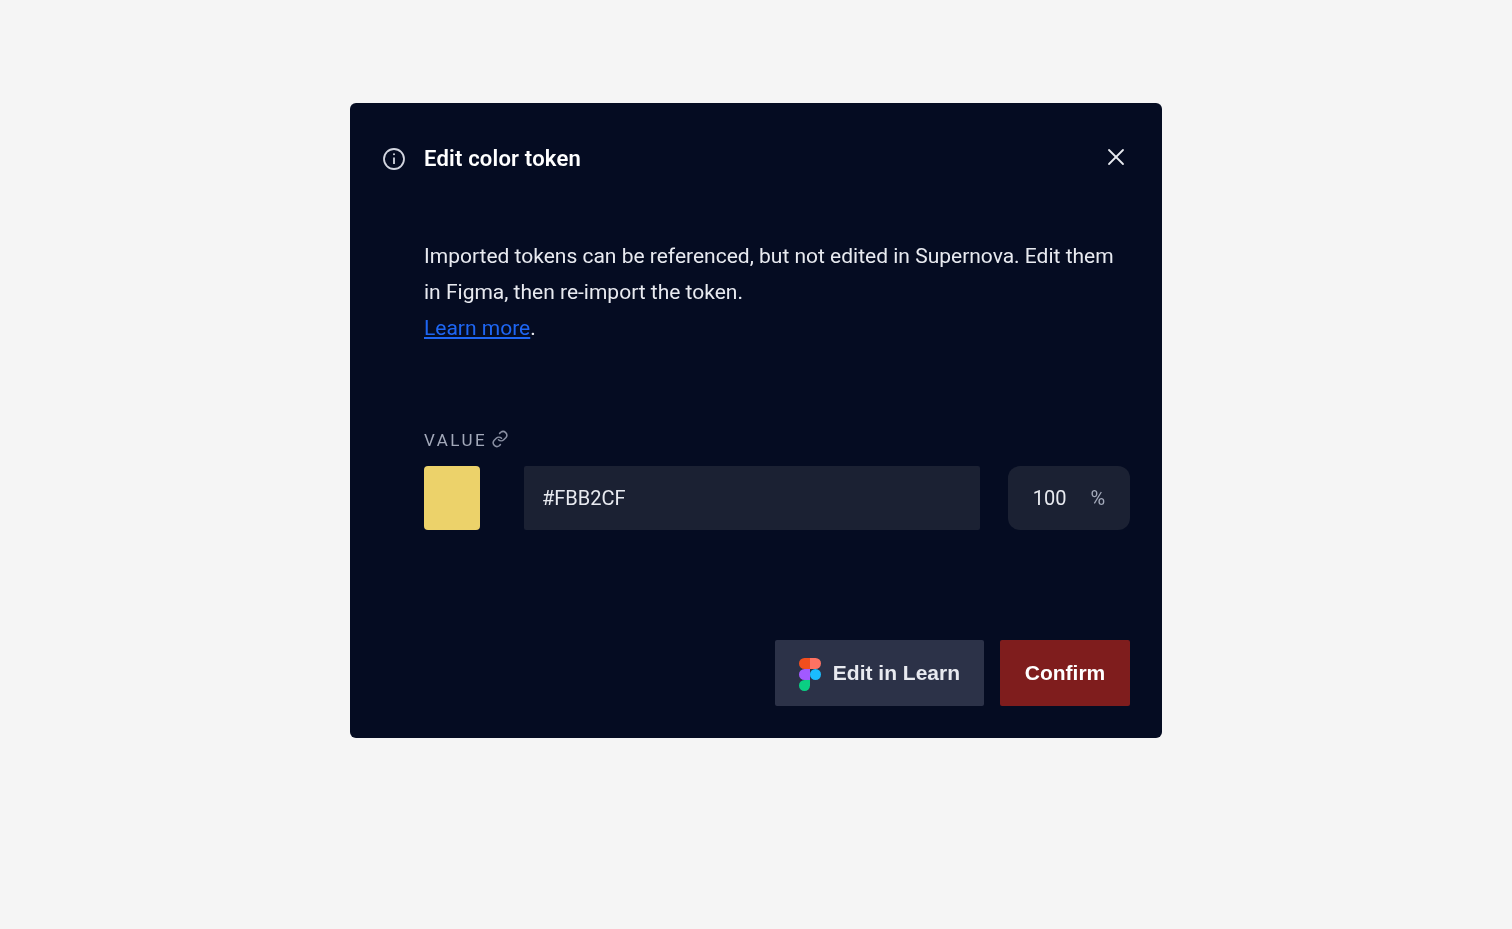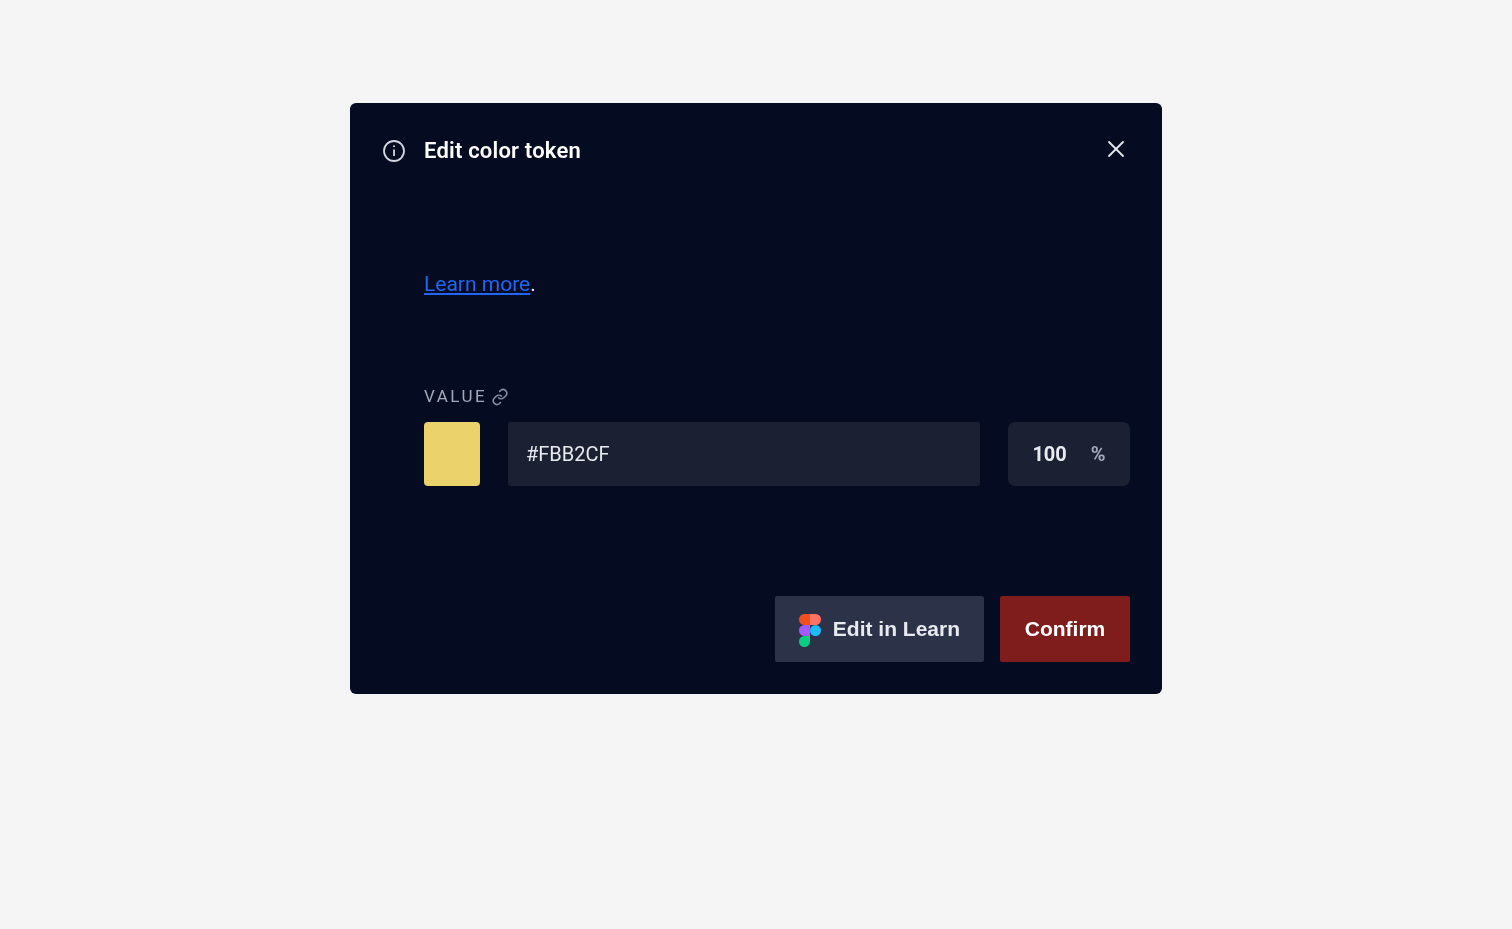--- a/index.html
+++ b/index.html
@@ -14,21 +14,21 @@
       font-family: -apple-system, BlinkMacSystemFont, "Segoe UI", Roboto, Helvetica, Arial, sans-serif;
       display: flex;
       align-items: flex-start;
       justify-content: center;
       padding-top: 103px;
     }
     .dialog {
       width: 812px;
       background: #050c22;
       border-radius: 6px;
-      padding: 28px 32px 32px 32px;
+      padding: 36px 32px 32px 32px;
       color: #fff;
     }
     .dialog-header {
       display: flex;
       align-items: center;
       justify-content: space-between;
       margin-bottom: 64px;
       padding-top: 4px;
     }
     .header-left {
@@ -76,21 +76,21 @@
       font-weight: 400;
       margin-bottom: 84px;
     }
     .learn-link {
       color: #1e66f3;
       text-decoration: underline;
       cursor: pointer;
     }
     .value-label-row {
       display: flex;
-      align-items: flex-end;
+      align-items: flex-start;
       gap: 4px;
       margin-bottom: 16px;
     }
     .value-label {
       font-size: 17px;
       letter-spacing: 2.5px;
       color: #a3a9ba;
       font-weight: 400;
     }
     .link-icon {
@@ -120,31 +120,31 @@
       flex: 1;
       height: 64px;
       background: #1b2133;
       border: none;
       border-radius: 2px;
       color: #e8eaf0;
       font-size: 20px;
       padding: 0 18px;
       display: flex;
       align-items: center;
+      margin-left: 16px;
     }
     .opacity-box {
       width: 122px;
       height: 64px;
       background: #1b2133;
-      border-radius: 7px;
+      border-radius: 12px;
       display: flex;
       align-items: center;
       justify-content: center;
       gap: 24px;
-      font-weight: bold;
     }
     .opacity-value {
       font-size: 20px;
       color: #e8eaf0;
     }
     .opacity-unit {
       font-size: 20px;
       color: #a3a9ba;
     }
     .dialog-footer {
@@ -201,20 +201,21 @@
         <svg viewBox="0 0 20 20" fill="none" stroke="#e8eaf0" stroke-width="1.8" stroke-linecap="round">
           <line x1="3" y1="3" x2="17" y2="17"></line>
           <line x1="17" y1="3" x2="3" y2="17"></line>
         </svg>
       </span>
     </button>
   </div>
 
   <div class="dialog-body">
     <p class="description">
+      <span>Imported tokens can be referenced, but not edited in Supernova. Edit them in Figma, then re-import the token.</span>
       <br>
       <a class="learn-link">Learn more</a><span>.</span>
     </p>
 
     <div class="value-label-row">
       <span class="value-label">VALUE</span>
       <span class="link-icon">
         <svg viewBox="0 0 24 24" fill="none" stroke="#8a90a3" stroke-width="2" stroke-linecap="round">
           <path d="M10 13a5 5 0 0 0 7 0l3-3a5 5 0 0 0-7-7l-1.5 1.5"></path>
           <path d="M14 11a5 5 0 0 0-7 0l-3 3a5 5 0 0 0 7 7l1.5-1.5"></path>

